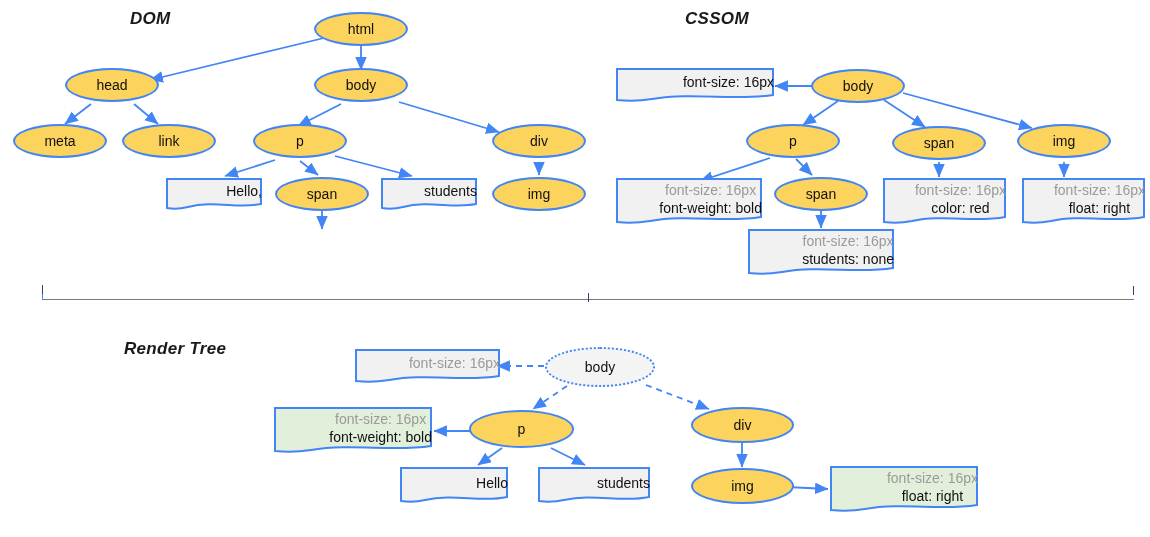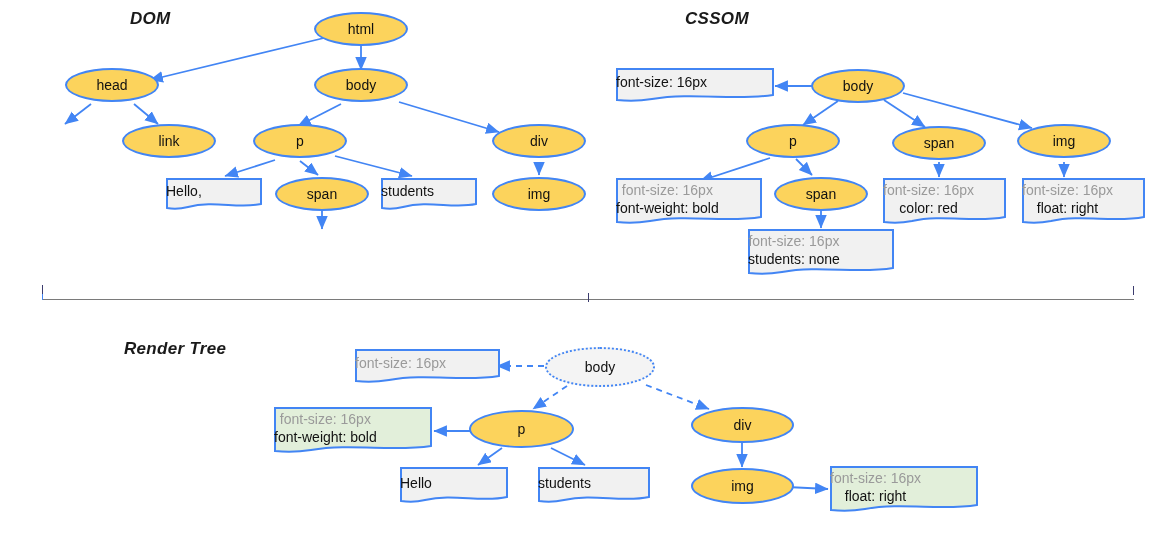--- a/index.html
+++ b/index.html
@@ -51,21 +51,21 @@
     background: #F4F4F4;
     border: 2px dotted #4285F4;
   }
   
   .docbox {
     position: absolute;
     box-sizing: border-box;
     z-index: 3;
     display: flex;
     flex-direction: column;
-    align-items: flex-start;
+    align-items: flex-end;
     justify-content: center;
     white-space: nowrap;
   }
   .docbox .shape {
     position: absolute;
     left: 0; top: 0;
     width: 100%;
     height: 100%;
     z-index: -1;
   }
@@ -148,20 +148,23 @@
 
   <div class="node" style="left:65px; top:68px; width:94px; height:34px;">
     <span>head</span>
   </div>
   <div class="node" style="left:314px; top:12px; width:94px; height:34px;">
     <span>html</span>
   </div>
   <div class="node" style="left:314px; top:68px; width:94px; height:34px;">
     <span>body</span>
   </div>
+  <div class="node" style="left:13px; top:124px; width:94px; height:34px;">
+    <span>meta</span>
+  </div>
   <div class="node" style="left:122px; top:124px; width:94px; height:34px;">
     <span>link</span>
   </div>
   <div class="node" style="left:253px; top:124px; width:94px; height:34px;">
     <span>p</span>
   </div>
   <div class="node" style="left:492px; top:124px; width:94px; height:34px;">
     <span>div</span>
   </div>
   <div class="node" style="left:275px; top:177px; width:94px; height:34px;">

